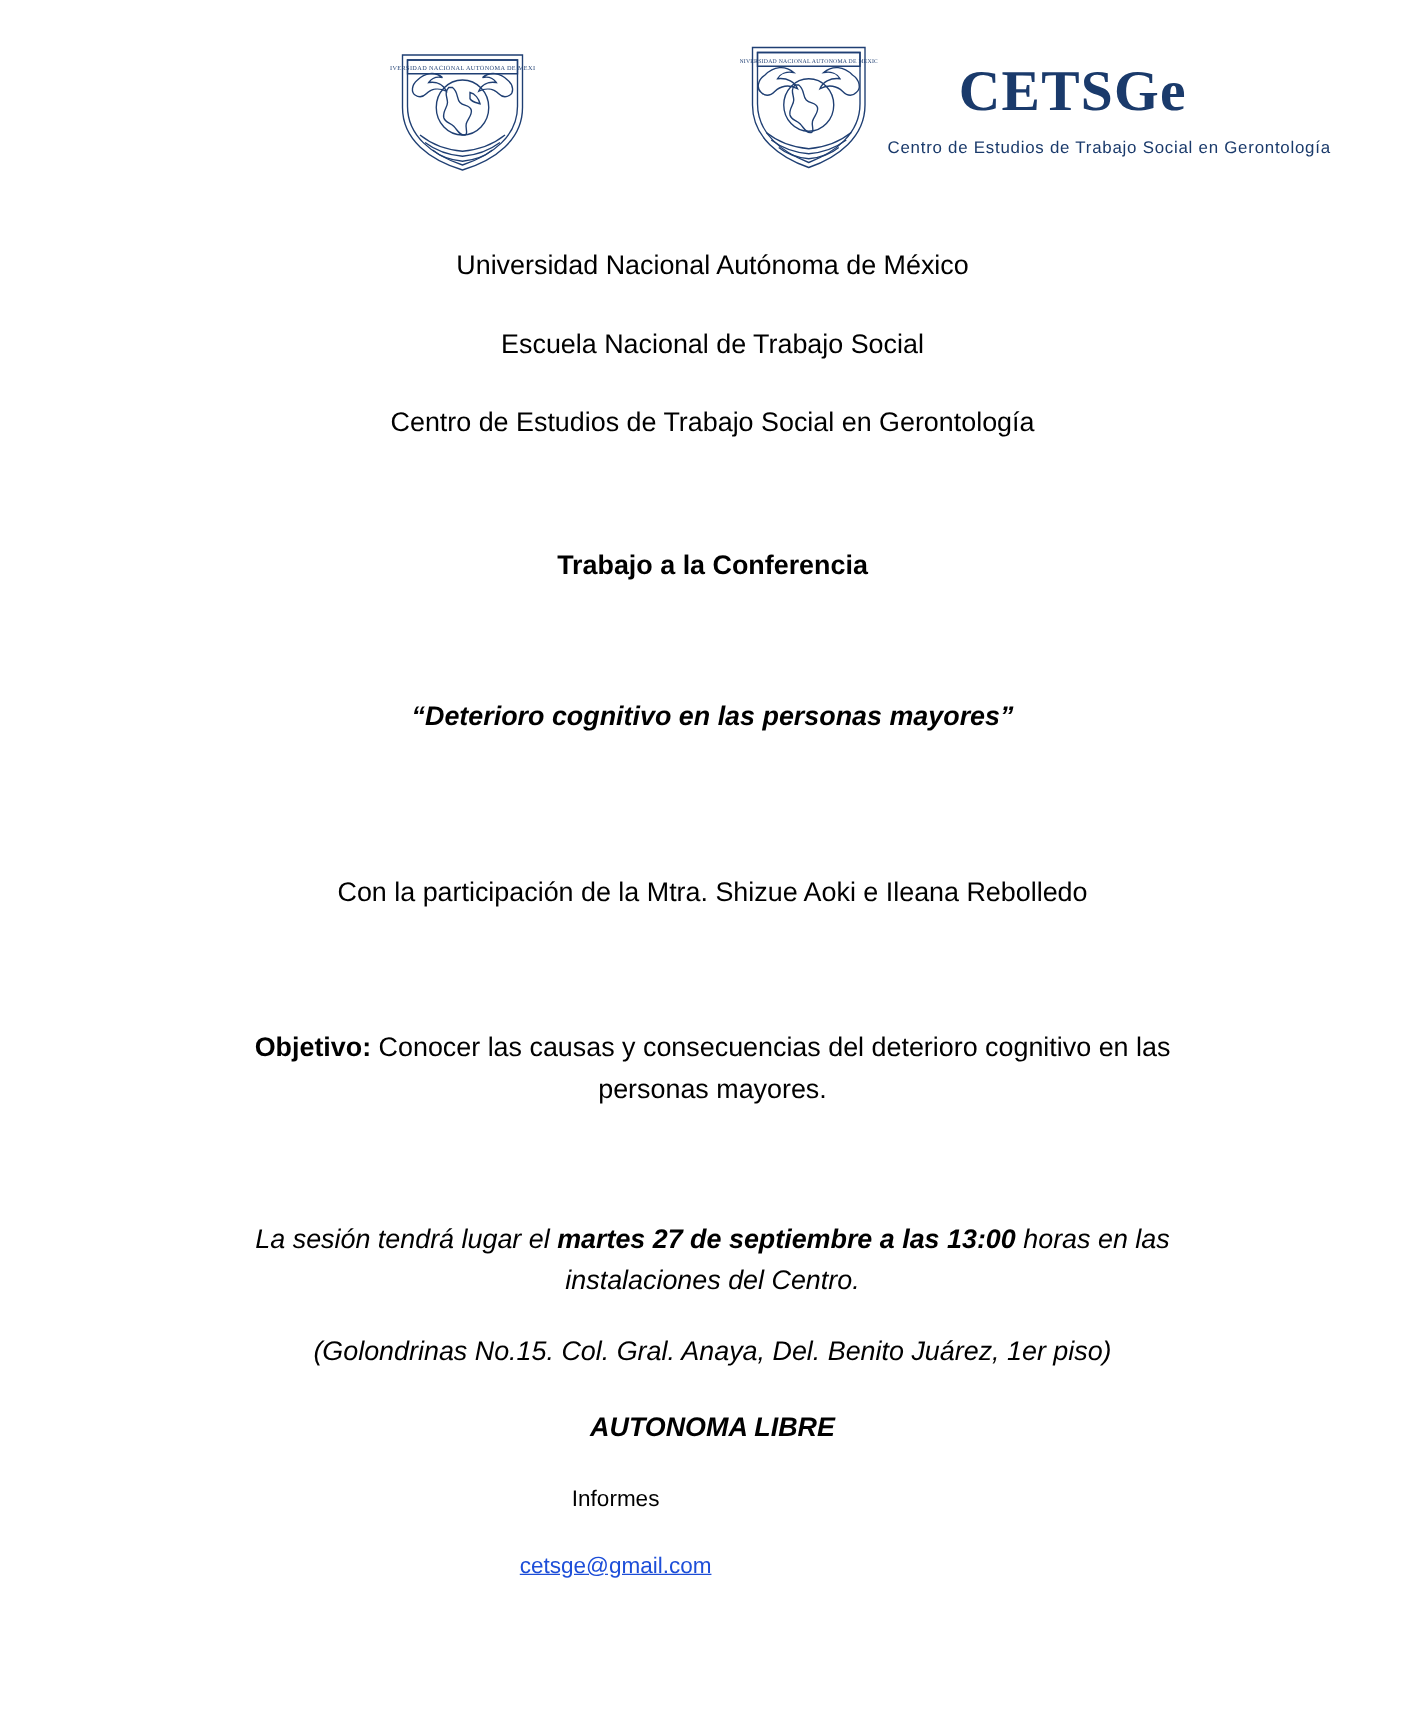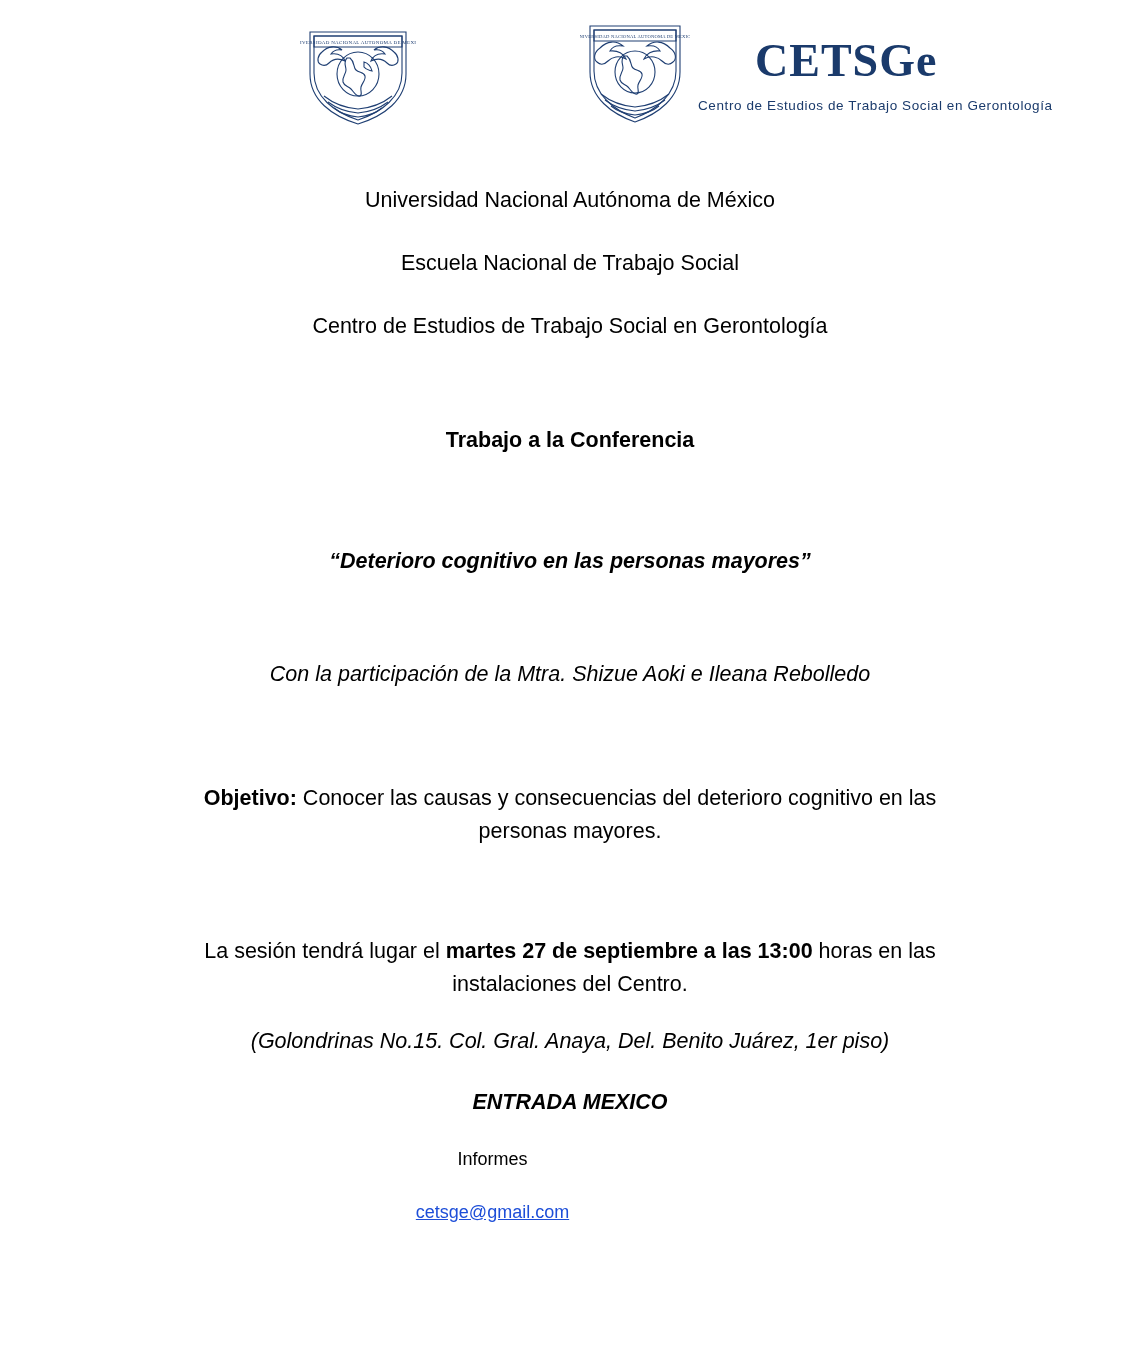--- a/index.html
+++ b/index.html
@@ -14,21 +14,21 @@
     color: #000000;
     position: relative;
     overflow: hidden;
   }
 
   .page {
     width: 1140px;
     height: 982px;
     position: relative;
     box-sizing: border-box;
-    padding: 0;
+    padding: 12px;
   }
 
   
   .header {
     position: relative;
     height: 140px;
   }
 
   .logo-unam {
     position: absolute;
@@ -104,35 +104,35 @@
     font-weight: bold;
   }
 
   .l-titulo {
     margin-top: 92px;
     font-weight: bold;
     font-style: italic;
   }
 
   .l-participacion {
-    margin-top: 84px;
-    font-style: italic;
+    margin-top: 112px;
   }
 
   .l-objetivo {
     margin-top: 93px;
     width: 800px;
     line-height: 1.55;
   }
   .l-objetivo b { font-weight: bold; }
 
   .l-sesion {
     margin-top: 86px;
     width: 840px;
     line-height: 1.55;
+    font-style: italic;
   }
   .l-sesion b { font-weight: bold; }
 
   .l-direccion {
     margin-top: 26px;
     font-style: italic;
   }
 
   .l-entrada {
     margin-top: 32px;
@@ -232,21 +232,21 @@
     <p class="line l-objetivo">
       <b>Objetivo:</b><span> Conocer las causas y consecuencias del deterioro cognitivo en las personas mayores.</span>
     </p>
 
     <p class="line l-sesion">
       <span>La sesión tendrá lugar el </span><b>martes 27 de septiembre a las 13:00</b><span> horas en las instalaciones del Centro.</span>
     </p>
 
     <p class="line l-direccion">(Golondrinas No.15. Col. Gral. Anaya, Del. Benito Juárez, 1er piso)</p>
 
-    <p class="line l-entrada">ENTRADA MEXICO</p>
+    <p class="line l-entrada">AUTONOMA LIBRE</p>
   </div>
 
   <div class="informes">
     <div class="row">Informes</div>
     <div class="row">
       <a class="mail-link" href="#">cetsge@gmail.com</a>
     </div>
   </div>
 
 </div>

